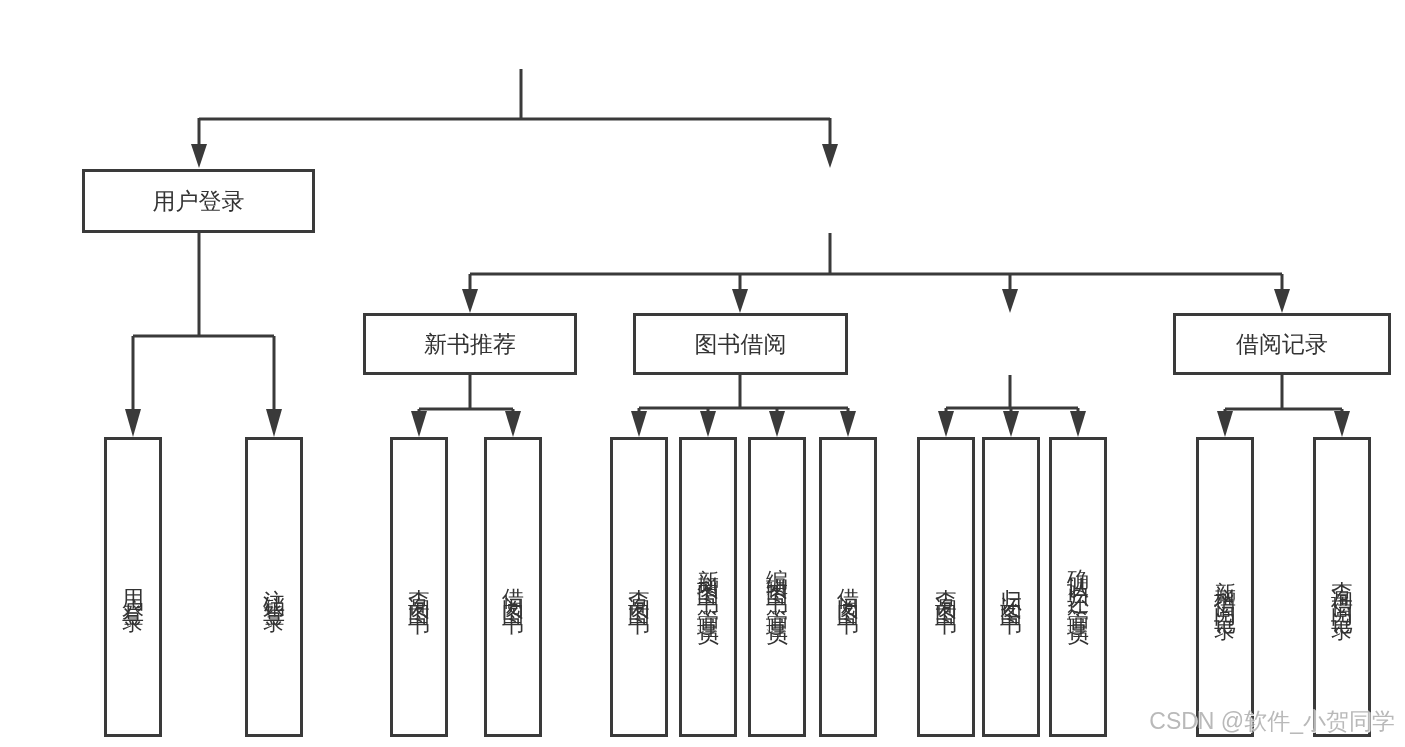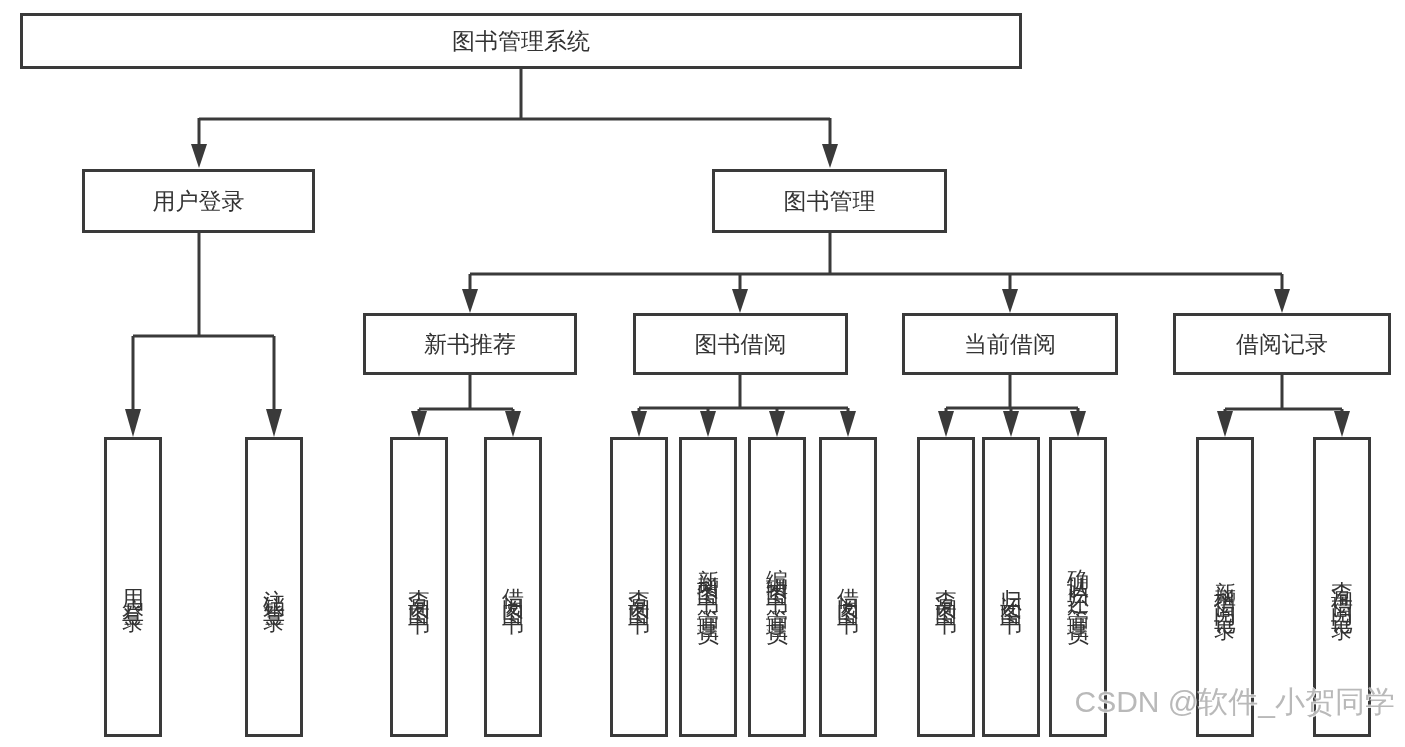--- a/index.html
+++ b/index.html
@@ -39,22 +39,22 @@
   }
   .vtext{
     writing-mode:vertical-rl;
     color:var(--text);
     font-size:22px;
     line-height:1;
     letter-spacing:8px;
   }
   .watermark{
     position:absolute;
-    right:10px;bottom:24px;
-    font-size:30px;
+    right:10px;bottom:10px;
+    font-size:23px;
     color:var(--watermark);
     text-shadow:1px 1px 0 rgba(255,255,255,.85), -1px -1px 0 rgba(255,255,255,.6);
     z-index:5;
     white-space:nowrap;
   }
 </style>
 </head>
 <body>
 
 <div class="canvas">
@@ -95,28 +95,25 @@
       <polygon class="head" points="1003,411 1019,411 1011,437"></polygon>
       <polygon class="head" points="1070,411 1086,411 1078,437"></polygon>
     </g>
     <g>
       <path class="wire" d="M1282 375 V409 M1225 409 H1342 M1225 409 V414 M1342 409 V414"></path>
       <polygon class="head" points="1217,411 1233,411 1225,437"></polygon>
       <polygon class="head" points="1334,411 1350,411 1342,437"></polygon>
     </g>
   </svg>
 
-  <div class="hbox" style="left:20px;top:13px;width:1002px;height:56px">图书管理系统</div>
 
   <div class="hbox" style="left:82px;top:169px;width:233px;height:64px">用户登录</div>
-  <div class="hbox" style="left:712px;top:169px;width:235px;height:64px">图书管理</div>
 
   <div class="hbox" style="left:633px;top:313px;width:215px;height:62px">图书借阅</div>
   <div class="hbox" style="left:363px;top:313px;width:214px;height:62px">新书推荐</div>
-  <div class="hbox" style="left:902px;top:313px;width:216px;height:62px">当前借阅</div>
   <div class="hbox" style="left:1173px;top:313px;width:218px;height:62px">借阅记录</div>
 
   <div class="tall" style="left:104px">
     <span class="vtext">用户登录</span>
   </div>
   <div class="tall" style="left:245px">
     <span class="vtext">注销登录</span>
   </div>
 
   <div class="tall" style="left:390px">

